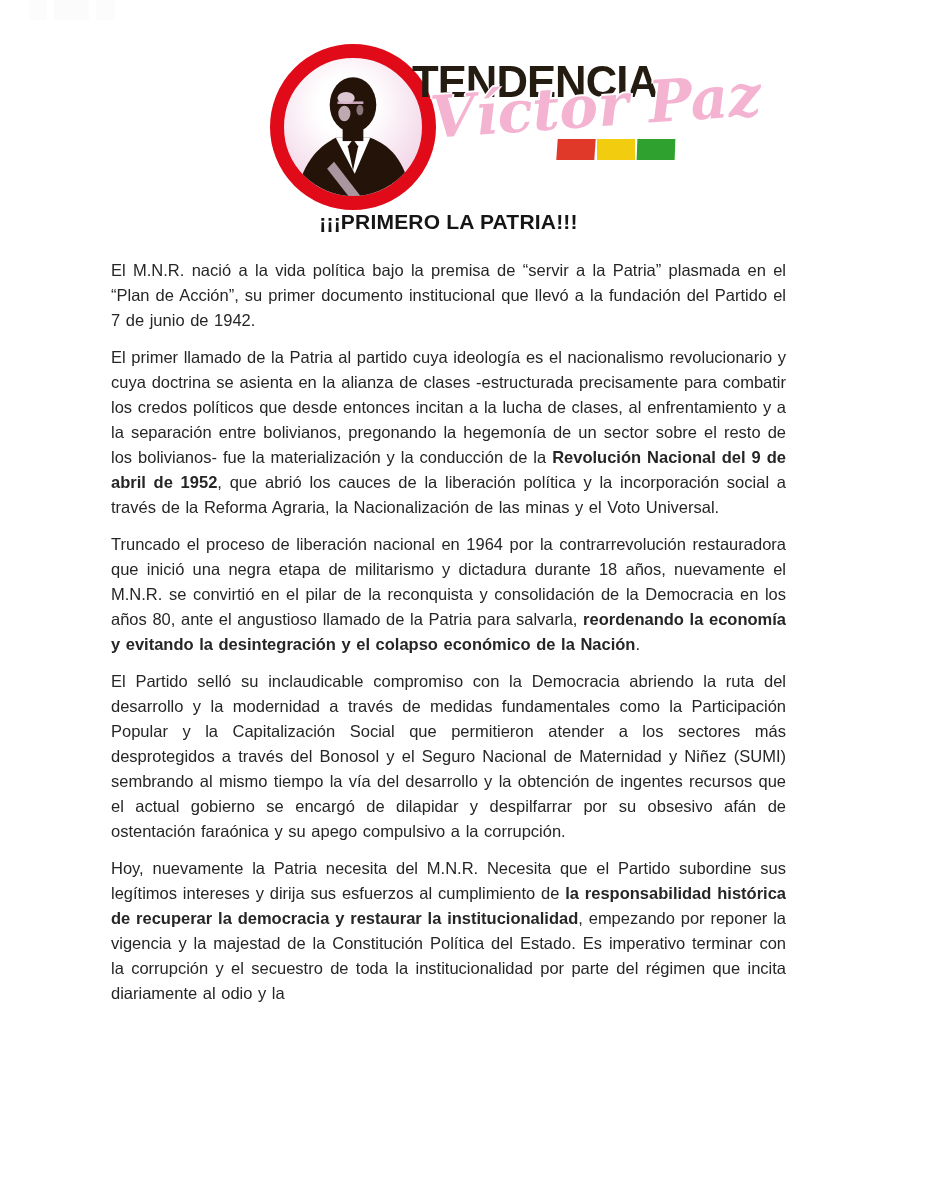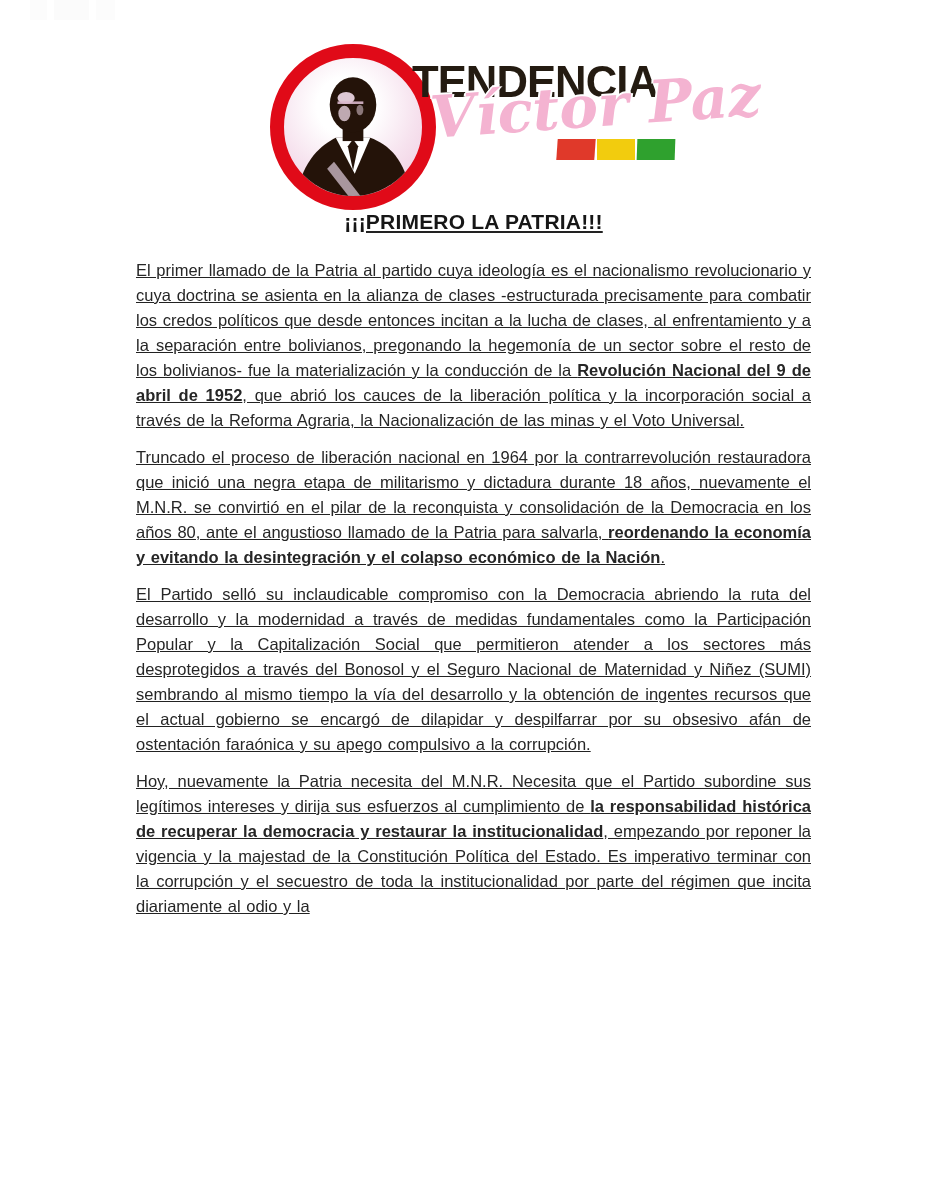--- a/index.html
+++ b/index.html
@@ -49,21 +49,21 @@
     position:absolute;left:557px;top:139px;
     display:flex;gap:2px;z-index:2;
   }
   .flag-bar span{width:38px;height:21px;display:block;}
   .flag-red{background:#e0392a;transform:skewX(-4deg);}
   .flag-yellow{background:#f2cc0e;}
   .flag-green{background:#2fa12e;transform:skewX(-2deg);}
 
   
   .doc{
-    position:absolute;left:136px;top:210px;width:675px;text-decoration:underline;
+    position:absolute;left:111px;top:210px;width:675px;
   }
   .doc-title{
     margin:0 0 24px 0;
     text-align:center;
     font-size:21px;font-weight:bold;color:#161616;
     letter-spacing:0.2px;
   }
   .doc p{
     margin:0 0 12px 0;
     font-size:16.5px;line-height:25px;
@@ -110,17 +110,18 @@
     <span class="flag-yellow"></span>
     <span class="flag-green"></span>
   </div>
 
   <div class="script-word">Víctor Paz</div>
 
 </div>
 
 <div class="doc">
   <h1 class="doc-title">¡¡¡PRIMERO LA PATRIA!!!</h1>
+  <p><span>El M.N.R. nació a la vida política bajo la premisa de “servir a la Patria” plasmada en el “Plan de Acción”, su primer documento institucional que llevó a la fundación del Partido el 7 de junio de 1942.</span></p>
   <p><span>El primer llamado de la Patria al partido cuya ideología es el nacionalismo revolucionario y cuya doctrina se asienta en la alianza de clases -estructurada precisamente para combatir los credos políticos que desde entonces incitan a la lucha de clases, al enfrentamiento y a la separación entre bolivianos, pregonando la hegemonía de un sector sobre el resto de los bolivianos- fue la materialización y la conducción de la </span><span class="bold-seg">Revolución Nacional del 9 de abril de 1952</span><span>, que abrió los cauces de la liberación política y la incorporación social a través de la Reforma Agraria, la Nacionalización de las minas y el Voto Universal.</span></p>
   <p><span>Truncado el proceso de liberación nacional en 1964 por la contrarrevolución restauradora que inició una negra etapa de militarismo y dictadura durante 18 años, nuevamente el M.N.R. se convirtió en el pilar de la reconquista y consolidación de la Democracia en los años 80, ante el angustioso llamado de la Patria para salvarla, </span><span class="bold-seg">reordenando la economía y evitando la desintegración y el colapso económico de la Nación</span><span>.</span></p>
   <p><span>El Partido selló su inclaudicable compromiso con la Democracia abriendo la ruta del desarrollo y la modernidad  a través de medidas fundamentales como la Participación Popular y la Capitalización Social que permitieron atender a los sectores más desprotegidos a través del Bonosol y el Seguro Nacional de Maternidad y Niñez (SUMI) sembrando al mismo tiempo  la vía del desarrollo y la obtención de ingentes recursos que el actual gobierno se encargó de dilapidar y despilfarrar por su obsesivo afán de ostentación faraónica y su apego compulsivo a la corrupción.</span></p>
   <p><span>Hoy, nuevamente la Patria necesita del M.N.R. Necesita que el Partido subordine sus legítimos intereses y dirija sus esfuerzos al cumplimiento de </span><span class="bold-seg">la responsabilidad histórica de recuperar la democracia y restaurar la institucionalidad</span><span>, empezando por reponer la vigencia y la majestad de la Constitución Política del Estado. Es imperativo terminar con la corrupción y el secuestro de toda la institucionalidad por parte del régimen que incita diariamente al odio y la</span></p>
 </div>
 
 </body></html>

